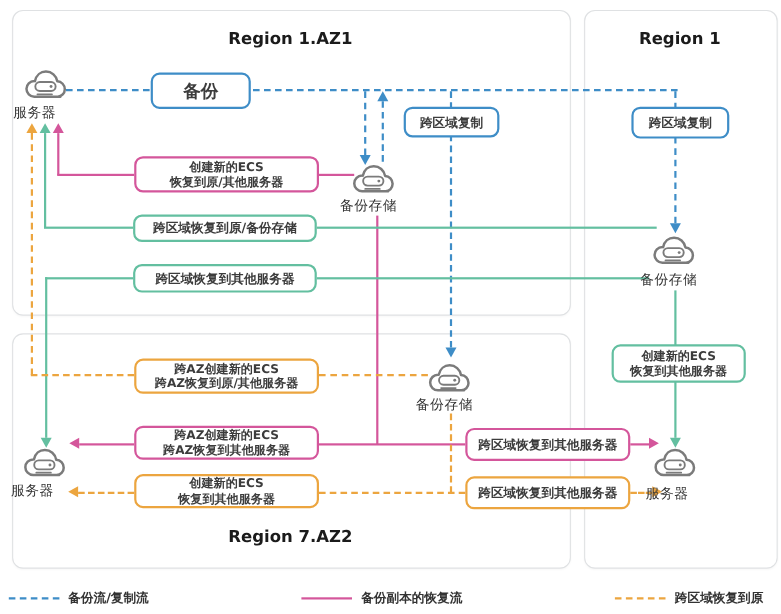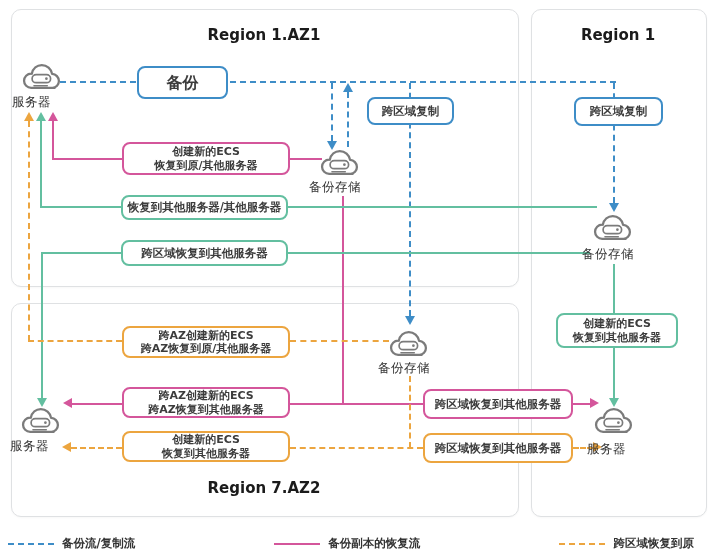--- a/index.html
+++ b/index.html
@@ -103,21 +103,21 @@
   <div class="ln h-dash" style="--c:#eca53f;left:290px;top:447px;width:133px;"></div>
   <div class="ln h-dash" style="--c:#eca53f;left:573px;top:447px;width:20px;"></div>
   <div class="arw a-right" style="--c:#eca53f;left:593px;top:442px;"></div>
 
   <div class="abox" style="--c:#3e8dc7;left:137px;top:66px;width:91px;height:33px;font-size:16px;">备份</div>
   <div class="abox" style="--c:#3e8dc7;left:367px;top:97px;width:87px;height:28px;">跨区域复制</div>
   <div class="abox" style="--c:#3e8dc7;left:574px;top:97px;width:89px;height:29px;">跨区域复制</div>
 
   <div class="abox two" style="--c:#d4569b;left:122px;top:142px;width:168px;height:33px;">创建新的ECS
 恢复到原/其他服务器</div>
-  <div class="abox" style="--c:#63bfa0;left:121px;top:195px;width:167px;height:25px;">恢复到其他服务器/其他服务器</div>
+  <div class="abox" style="--c:#63bfa0;left:121px;top:195px;width:167px;height:25px;">跨区域恢复到原/备份存储</div>
   <div class="abox" style="--c:#63bfa0;left:121px;top:240px;width:167px;height:26px;">跨区域恢复到其他服务器</div>
 
   <div class="abox two" style="--c:#eca53f;left:122px;top:326px;width:168px;height:32px;">跨AZ创建新的ECS
 跨AZ恢复到原/其他服务器</div>
   <div class="abox two" style="--c:#d4569b;left:122px;top:387px;width:168px;height:31px;">跨AZ创建新的ECS
 跨AZ恢复到其他服务器</div>
   <div class="abox two" style="--c:#eca53f;left:122px;top:431px;width:168px;height:31px;">创建新的ECS
 恢复到其他服务器</div>
 
   <div class="abox" style="--c:#d4569b;left:423px;top:389px;width:150px;height:30px;">跨区域恢复到其他服务器</div>

